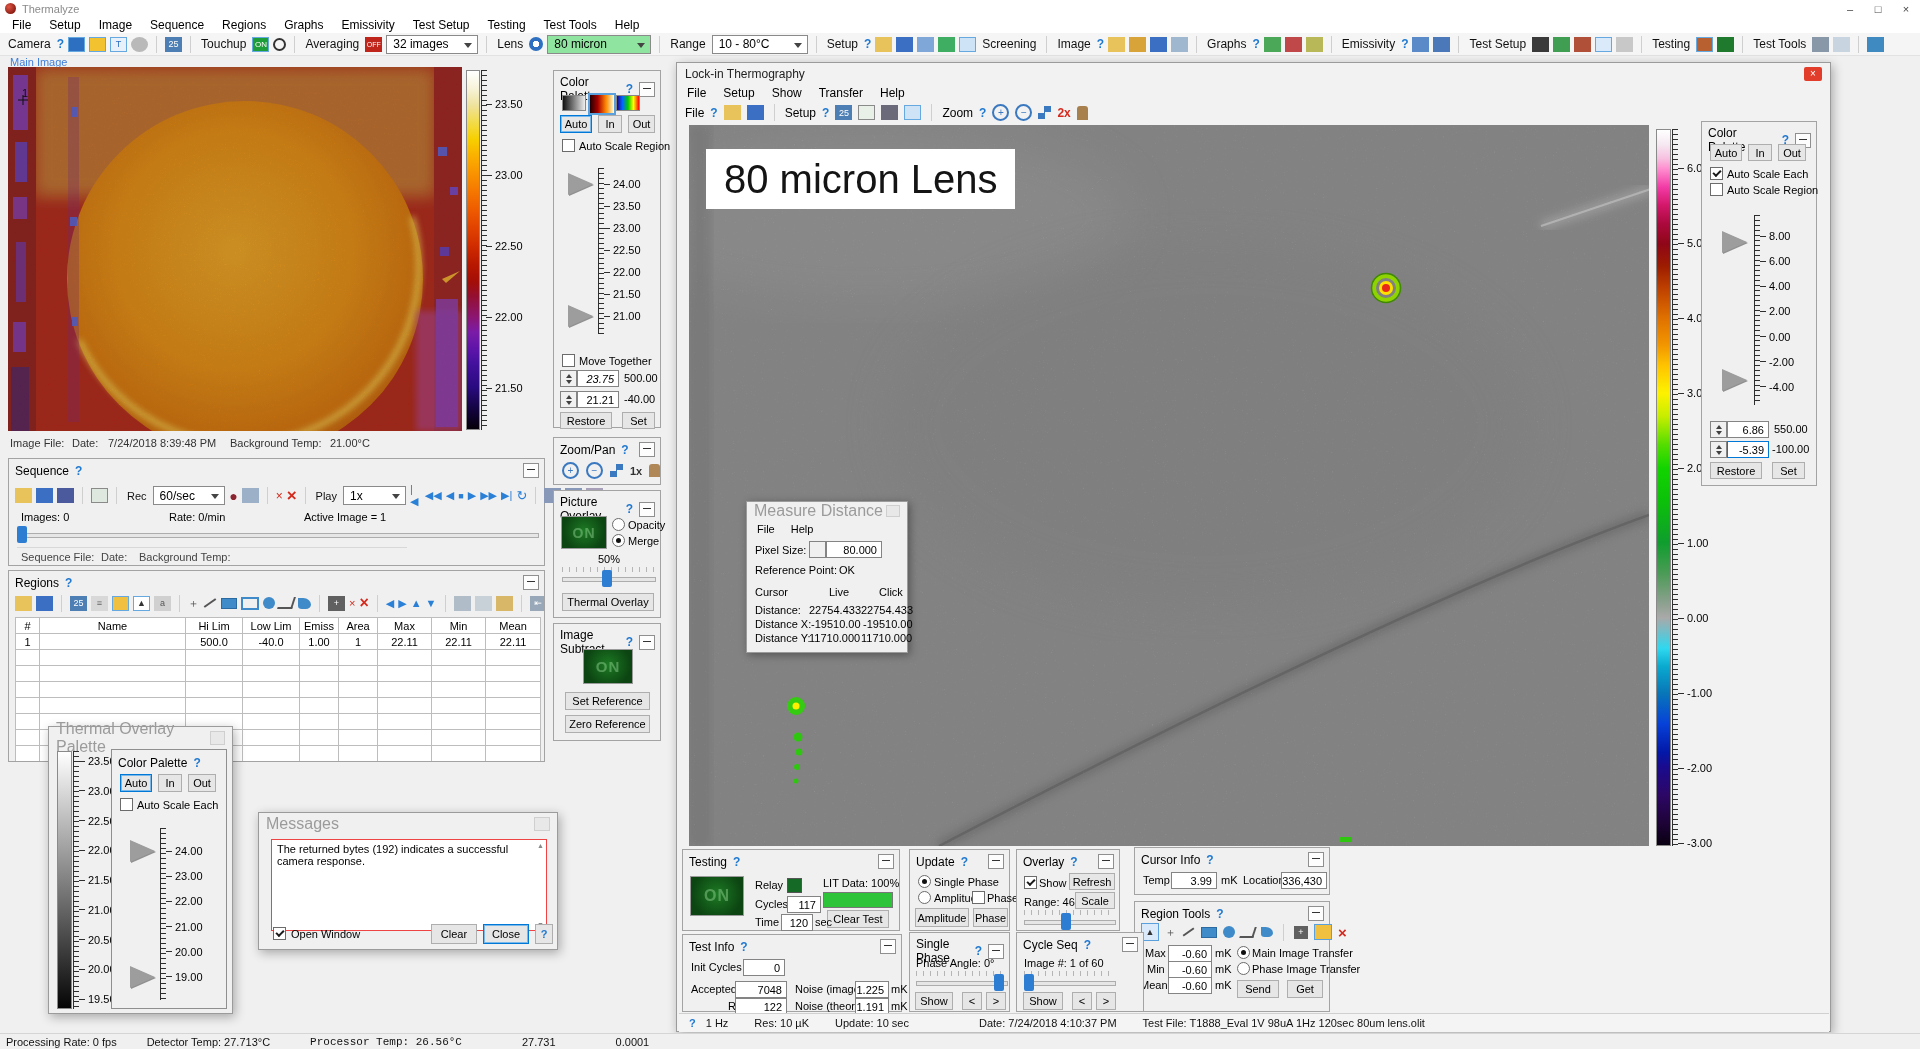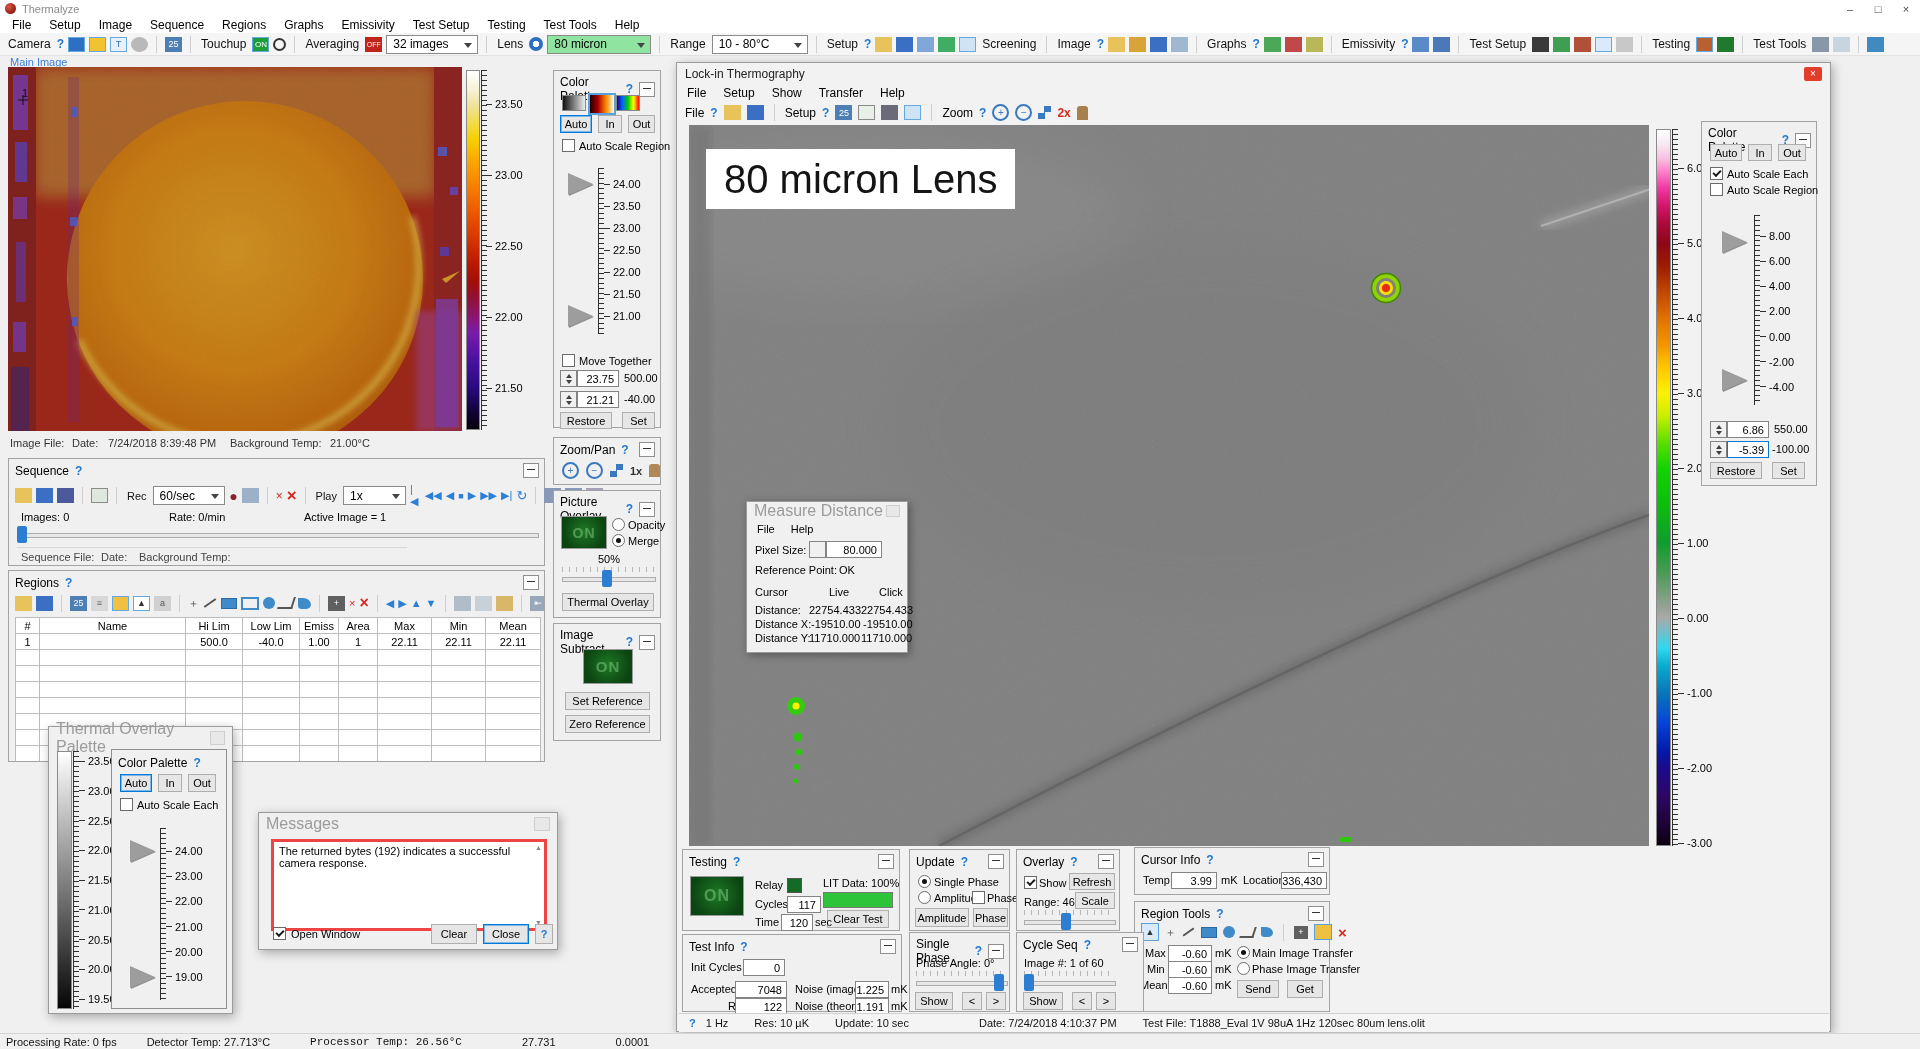--- a/index.html
+++ b/index.html
@@ -482,21 +482,21 @@
         <span data-name="palette-tick-label">21.00</span>
       </div>
     <div class="handle" data-name="palette-high-handle" style="left:14px;top:102px;"></div>
     <div class="handle" data-name="palette-low-handle" style="left:14px;top:234px;"></div>
     <span class="chk" data-name="move-together-checkbox" style="left:8px;top:283px;"></span>
     <div class="lbl" data-name="move-together-label" style="left:25px;top:284px;">Move Together</div>
     <div class="spin" data-name="hi-spinner" style="left:6px;top:299px;">
         <i class="u"></i>
         <i class="d"></i>
       </div>
-    <div class="field" data-name="hi-value-field" style="left:23px;top:299px;width:42px;">23.75</div>
+    <div class="field" data-name="hi-value-field" style="left:23px;top:299px;width:42px;font-style:italic;">23.75</div>
     <div class="lbl" data-name="hi-limit-label" style="left:70px;top:301px;">500.00</div>
     <div class="spin" data-name="lo-spinner" style="left:6px;top:320px;">
         <i class="u"></i>
         <i class="d"></i>
       </div>
     <div class="field" data-name="lo-value-field" style="left:23px;top:320px;width:42px;">21.21</div>
     <div class="lbl" data-name="lo-limit-label" style="left:70px;top:322px;">-40.00</div>
     <div class="btn" data-name="palette-restore-button" style="left:6px;top:341px;width:52px;height:17px;">Restore</div>
     <div class="btn" data-name="palette-set-button" style="left:68px;top:341px;width:33px;height:17px;">Set</div>
   </div>
@@ -585,21 +585,21 @@
       <div class="handle" data-name="overlay-high-handle" style="left:18px;top:90px;"></div>
       <div class="handle" data-name="overlay-low-handle" style="left:18px;top:216px;"></div>
     </div>
   </div>
 
   <div class="win" data-name="messages-window" style="left:258px;top:812px;width:300px;height:138px;">
     <div class="wtitle" data-name="messages-titlebar">
       <span>Messages</span>
         <span class="wbtn" data-name="window-button"></span>
       </div>
-    <div class="abs" data-name="messages-text-area" style="left:12px;top:26px;width:276px;height:92px;background:#fff;border:3px solid #ef4444;padding:3px 18px 3px 5px;box-sizing:border-box;font-size:11px;">
+    <div class="abs" data-name="messages-text-area" style="left:12px;top:26px;width:276px;height:92px;background:#fff;border:1px solid #ef4444;padding:3px 18px 3px 5px;box-sizing:border-box;font-size:11px;">
       <span>The returned bytes (192) indicates a successful camera response.</span>
       <span class="abs" data-name="scroll-up-icon" style="right:2px;top:2px;font-size:7px;color:#888;">▲</span>
       <span class="abs" data-name="scroll-down-icon" style="right:2px;bottom:2px;font-size:7px;color:#888;">▼</span>
     </div>
     <span class="chk on" data-name="open-window-checkbox" style="left:14px;top:114px;"></span>
     <div class="lbl" data-name="open-window-label" style="left:32px;top:115px;">Open Window</div>
     <div class="btn" data-name="messages-clear-button" style="left:172px;top:111px;width:46px;height:20px;">Clear</div>
     <div class="btn foc" data-name="messages-close-button" style="left:224px;top:111px;width:46px;height:20px;">Close</div>
     <div class="btn" data-name="messages-help-button" style="left:276px;top:111px;width:18px;height:20px;">
         <span class="q">?</span>

